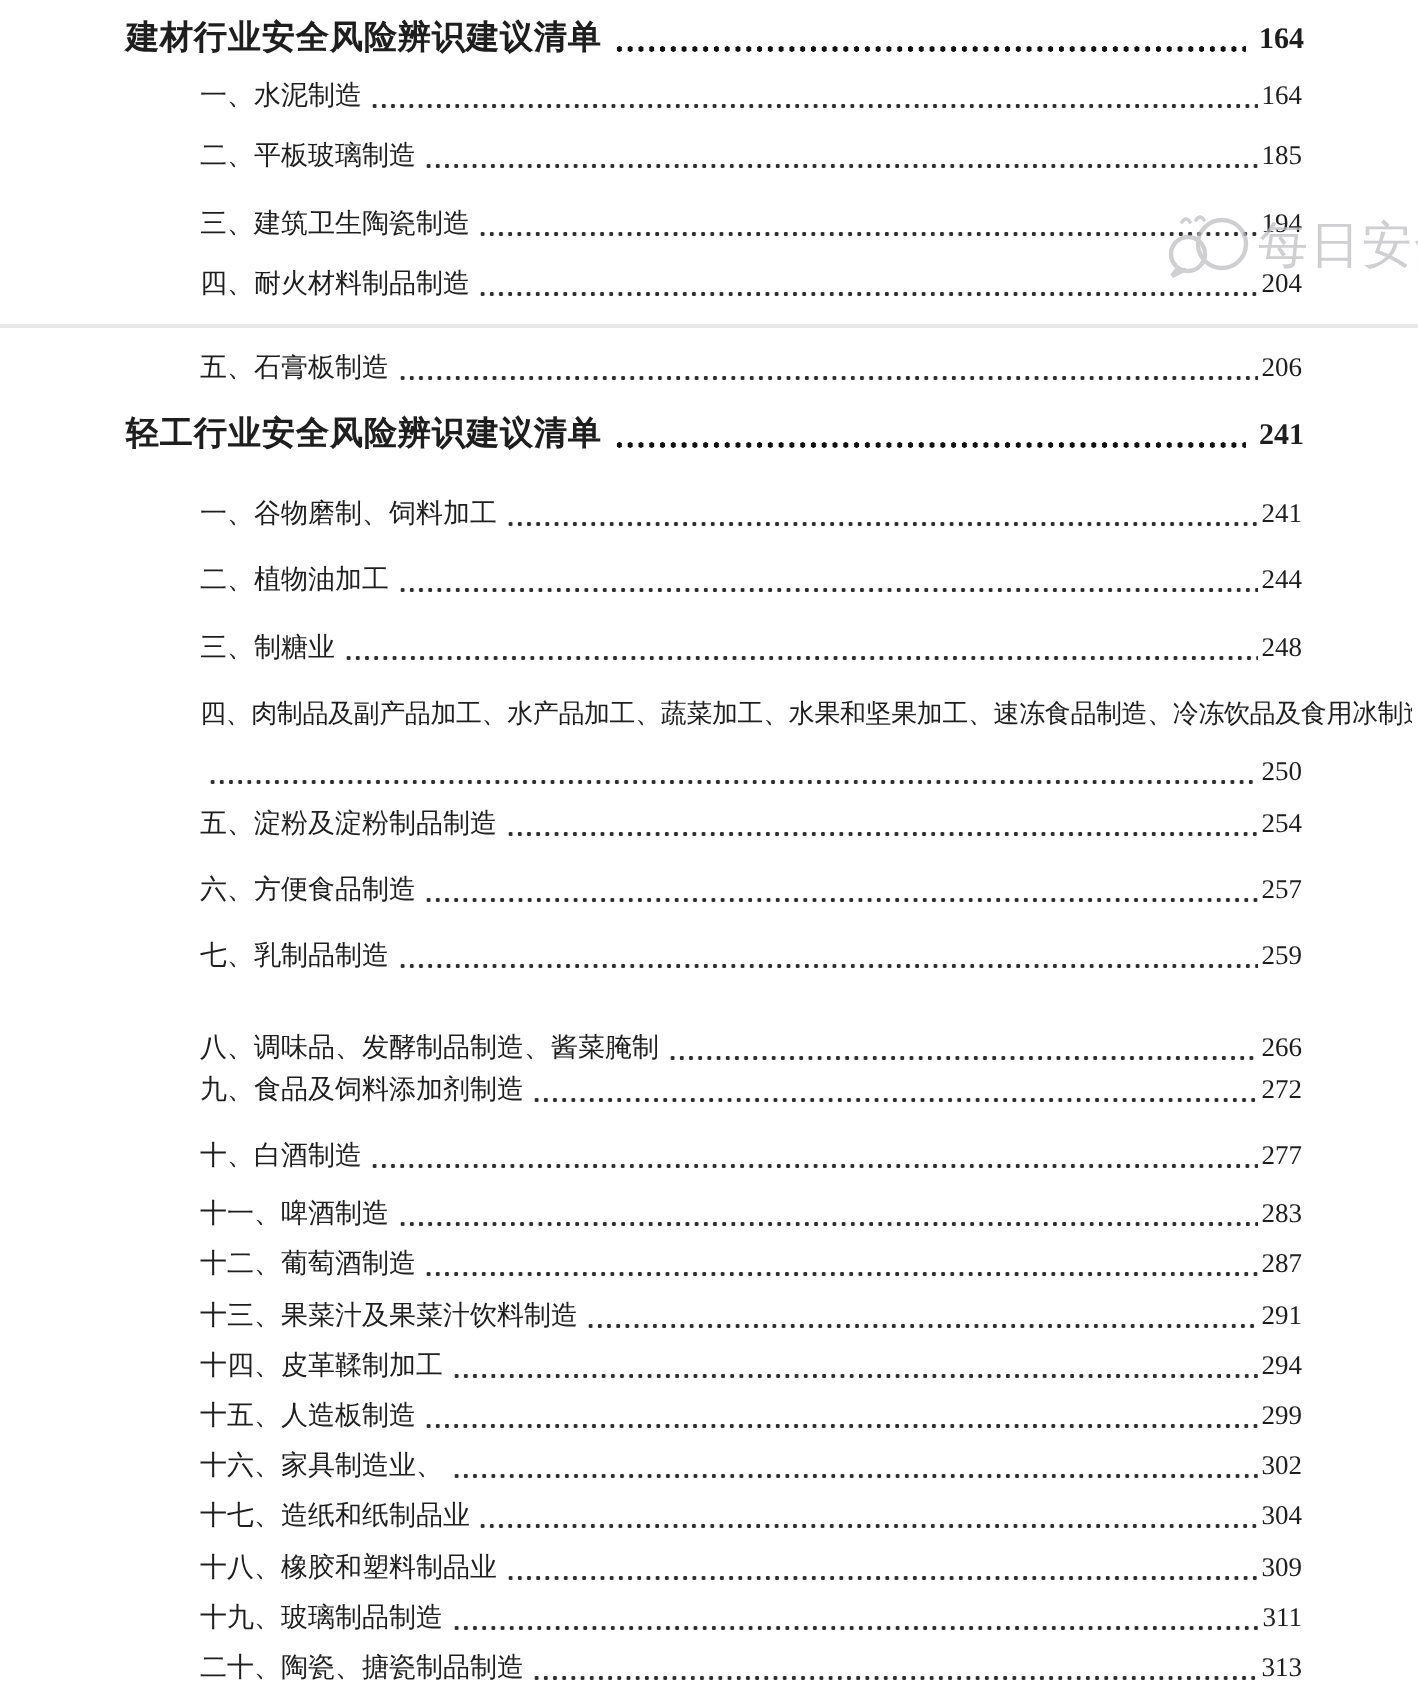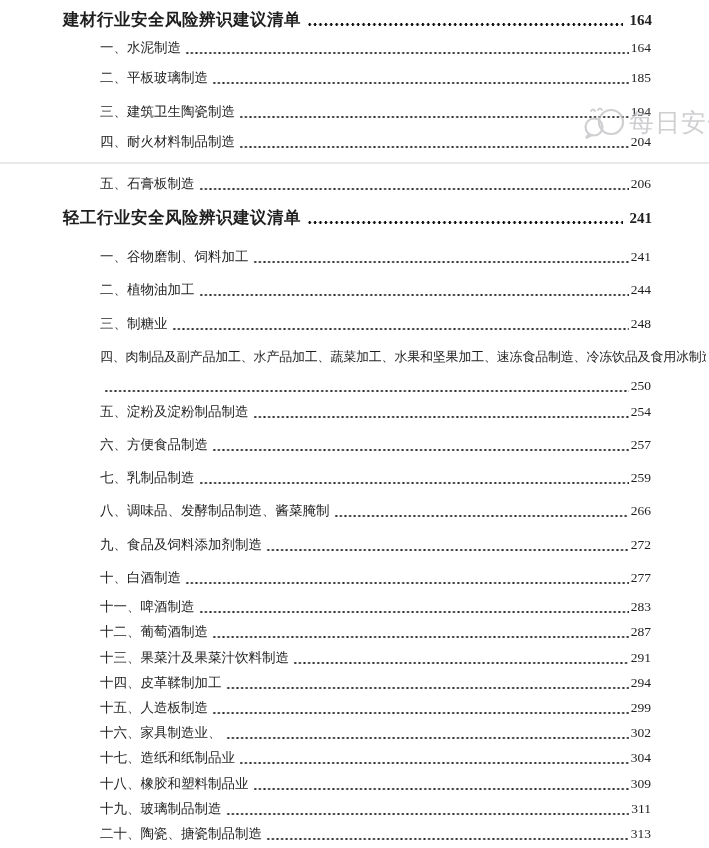--- a/index.html
+++ b/index.html
@@ -142,21 +142,21 @@
       <div class="row item" style="top: 435px; text-align: center;">
         <span class="label">六、方便食品制造</span>
         <span class="leader"></span>
         <span class="pnum">257</span>
       </div>
       <div class="row item" style="top: 468px; justify-content: flex-end;">
         <span class="label">七、乳制品制造</span>
         <span class="leader"></span>
         <span class="pnum">259</span>
       </div>
-      <div class="row item" style="top: 501px;">
+      <div class="row item" style="top: 514px;">
         <span class="label">八、调味品、发酵制品制造、酱菜腌制</span>
         <span class="leader"></span>
         <span class="pnum">266</span>
       </div>
       <div class="row item" style="top: 535px; align-items: center;">
         <span class="label">九、食品及饲料添加剂制造</span>
         <span class="leader"></span>
         <span class="pnum">272</span>
       </div>
       <div class="row item" style="top: 568px;">

